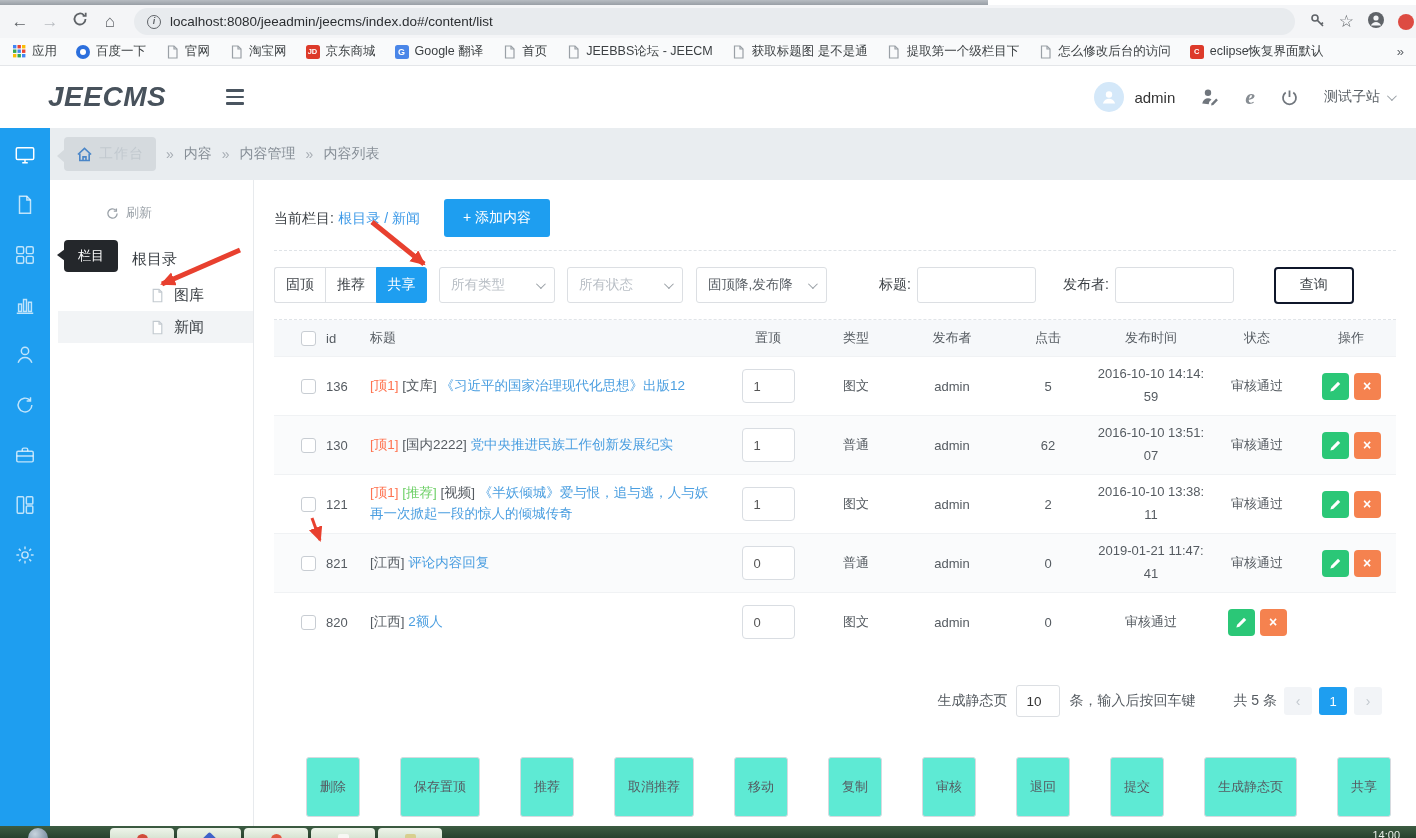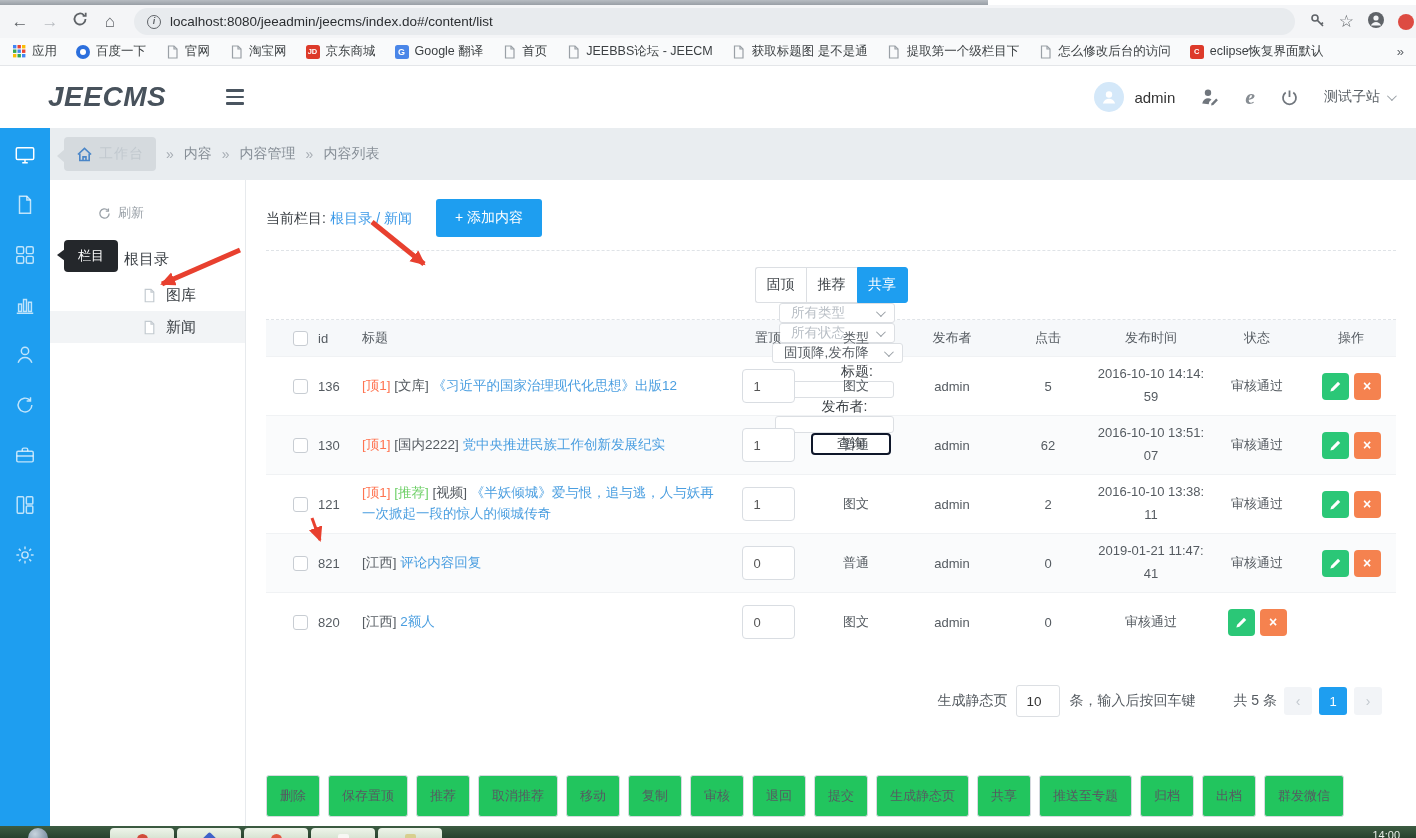--- a/index.html
+++ b/index.html
@@ -50,34 +50,34 @@
   .right-col { flex:1; display:flex; flex-direction:column; min-width:0; }
   .breadcrumb-bar { height:52px; background:#e9edf0; display:flex; align-items:center; padding-left:14px; font-size:14px; color:#8a9299; }
   .bc-bubble { position:relative; background:#d5dade; border-radius:4px; height:34px; display:flex; align-items:center; gap:6px; padding:0 12px; }
   .bc-bubble::before { content:''; position:absolute; left:-7px; top:12px; border:7px solid transparent; border-left:none; border-right:8px solid #d5dade; }
   .bc-ghost { color:#c2c9cf; letter-spacing:1px; }
   .bc-sep { color:#a7adb4; margin:0 10px; }
   .bc-item { color:#878f97; }
   .content { flex:1; display:flex; min-height:0; background:#fff; }
 
   
-  .tree { width:196px; flex:0 0 auto; border-right:1px solid #e7eaed; padding-top:16px; }
+  .tree { width:196px; flex:0 0 auto; border-right:1px solid #e7eaed; padding-top:16px;margin-left:8px; }
   .tree-refresh { display:flex; align-items:center; gap:7px; padding:8px 0 8px 48px; color:#9aa1a8; font-size:13px; cursor:pointer; }
   .tree-root { padding:20px 0 10px 74px; font-size:15px; color:#3a3f44; cursor:pointer; }
   .tree-item { height:32px; display:flex; align-items:center; gap:9px; padding-left:92px; font-size:15px; color:#3a3f44; cursor:pointer; }
   .tree-item.selected { background:#f2f4f6; }
 
   
   .panel { flex:1; padding:18px 20px 0 20px; position:relative; min-width:0; }
   .title-row { display:flex; align-items:center; height:40px; gap:24px; }
   .cur-label { font-size:14px; color:#3a3f44; }
   .cur-path { font-size:14px; color:#3d9ae8; cursor:pointer; }
   .btn-add { background:#1e9ef0; color:#fff; border:none; font-size:14px; padding:10px 19px; border-radius:3px; cursor:pointer; font-family:inherit; }
   .dashed-sep { border-top:1px dashed #dfe3e7; margin-top:12px; }
-  .filter-row { display:flex; align-items:center; margin-top:16px; height:36px;flex-direction:column; }
+  .filter-row { display:flex; align-items:center; margin-top:16px; height:36px; }
   .toggle-group { display:flex; }
   .tg-btn { width:51px; height:36px; background:#fff; border:1px solid #dcdfe3; border-right:none; font-size:14px; color:#43484d; display:flex; align-items:center; justify-content:center; cursor:pointer; }
   .tg-btn:first-child { border-radius:3px 0 0 3px; }
   .tg-btn:last-child { border-right:1px solid #dcdfe3; border-radius:0 3px 3px 0; }
   .tg-btn.active { background:#1e9ef0; border-color:#1e9ef0; color:#fff; }
   .select { height:36px; border:1px solid #dcdfe3; border-radius:3px; display:flex; align-items:center; justify-content:space-between; padding:0 11px; font-size:13.5px; cursor:pointer; background:#fff; }
   .select.placeholder { color:#b9bfc6; }
   .select.value { color:#5a6066; }
   .sel-type,.sel-status { width:116px; margin-left:12px; }
   .sel-sort { width:131px; margin-left:13px;justify-content:space-between; }
@@ -109,21 +109,21 @@
 
   
   .pager { margin-top:34px; display:flex; align-items:center; justify-content:flex-end; font-size:14px; color:#555b61; padding-right:14px; }
   .pp-input { width:44px; height:32px; border:1px solid #dcdfe3; border-radius:3px; margin:0 9px; padding:0 9px; font-size:13.5px; color:#333; font-family:inherit; }
   .pager-total { margin-left:38px; }
   .pg-btn { width:28px; height:28px; border:none; border-radius:3px; background:#f2f4f7; color:#c2c8ce; font-size:14px; margin-left:7px; cursor:pointer; display:flex; align-items:center; justify-content:center; font-family:inherit; }
   .pg-btn.cur { background:#1e9ef0; color:#fff; font-size:13px; }
 
   
   .actions { position:absolute; left:20px; bottom:9px; display:flex; gap:8px; }
-  .act-btn { padding:11px 13px; background:#22c55e; border:1px solid #d6dadf; border-radius:3px; font-size:13px; color:#555b61; cursor:pointer; white-space:nowrap; font-family:inherit; }
+  .act-btn { padding:20px 13px; background:#5eead4; border:1px solid #d6dadf; border-radius:3px; font-size:13px; color:#555b61; cursor:pointer; white-space:nowrap; font-family:inherit;margin-left:32px; }
 
   
   .taskbar { position:absolute; left:0; right:0; bottom:0; height:12px; background:linear-gradient(#3c5c42,#28422e); display:flex; align-items:flex-start; padding-left:28px; overflow:hidden; }
   .tb-orb { width:20px; height:20px; border-radius:50%; background:radial-gradient(circle at 35% 30%,#c8d4de,#5a7287); margin-top:2px; flex:0 0 auto; }
   .tb-apps { display:flex; gap:3px; margin-left:62px; margin-top:2px; }
   .tb-app { width:64px; height:22px; background:linear-gradient(#eef4ea,#bed2b8); border-radius:4px 4px 0 0; display:flex; align-items:center; justify-content:center; }
   .tb-dot { width:11px; height:11px; border-radius:50%; }
   .tb-clock { margin-left:auto; margin-right:16px; color:#e8eee8; font-size:11px; margin-top:3px; }
 
   

